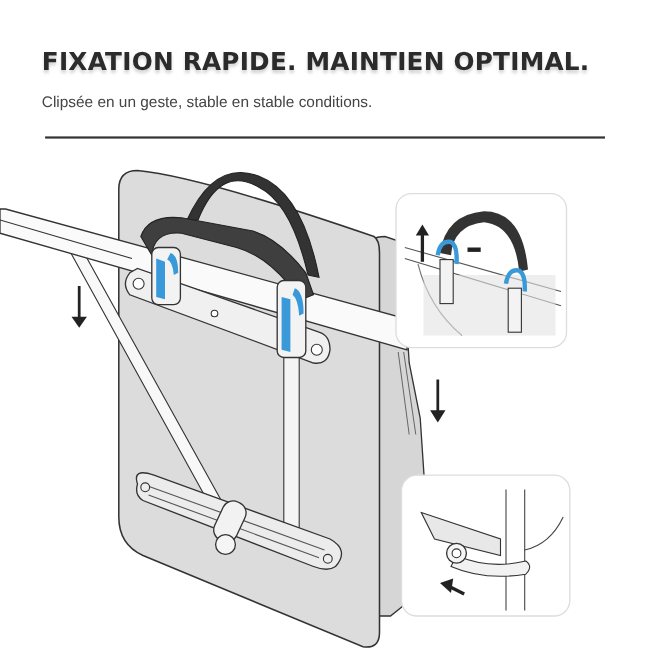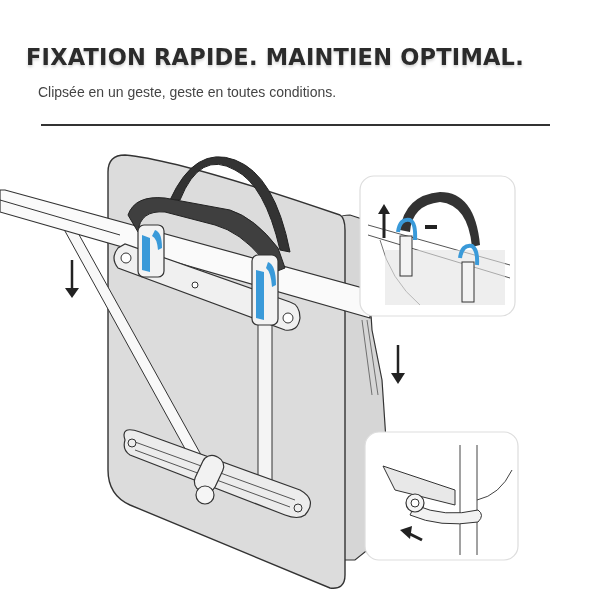--- a/index.html
+++ b/index.html
@@ -1,26 +1,26 @@
 <!DOCTYPE html>
 <html><head>
 <meta charset="utf-8">
 <style>
   html,body{margin:0;padding:0;background:#ffffff;}
   body{width:600px;height:601px;position:relative;overflow:hidden;font-family:"Liberation Sans",sans-serif;}
-  .title{position:absolute;left:26px;top:44px;font-family:"DejaVu Sans",sans-serif;font-weight:bold;font-size:22.5px;color:#2b2b2b;letter-spacing:0.2px;white-space:nowrap;text-shadow:0 2px 3px rgba(0,0,0,0.18);}
+  .title{position:absolute;left:38px;top:44px;font-family:"DejaVu Sans",sans-serif;font-weight:bold;font-size:22.5px;color:#2b2b2b;letter-spacing:0.2px;white-space:nowrap;text-shadow:0 2px 3px rgba(0,0,0,0.18);}
   .subtitle{position:absolute;left:38px;top:84px;font-size:14px;color:#444;white-space:nowrap;}
   .rule{position:absolute;left:41px;top:124px;width:509px;height:2px;background:#333;}
   .illus{position:absolute;left:0;top:140px;width:600px;height:461px;}
 </style>
 </head>
 <body>
 
 <div class="title">FIXATION RAPIDE. MAINTIEN OPTIMAL.</div>
-<div class="subtitle">Clipsée en un geste, geste en toutes conditions.</div>
+<div class="subtitle">Clipsée en un geste, stable en stable conditions.</div>
 <div class="rule"></div>
 
 <svg class="illus" viewBox="0 140 600 461" xmlns="http://www.w3.org/2000/svg">
 
   <g>
     <path d="M335,225 Q335,215 350,215 L365,220 L372,330 L382,380 L388,470 L380,540 L355,560 L338,560 Z" fill="#d6d6d6" stroke="#333" stroke-width="1.2"></path>
     <line x1="362" y1="320" x2="372" y2="395" stroke="#555" stroke-width="0.8"></line>
     <line x1="367" y1="320" x2="378" y2="395" stroke="#555" stroke-width="0.8"></line>
   </g>
 

